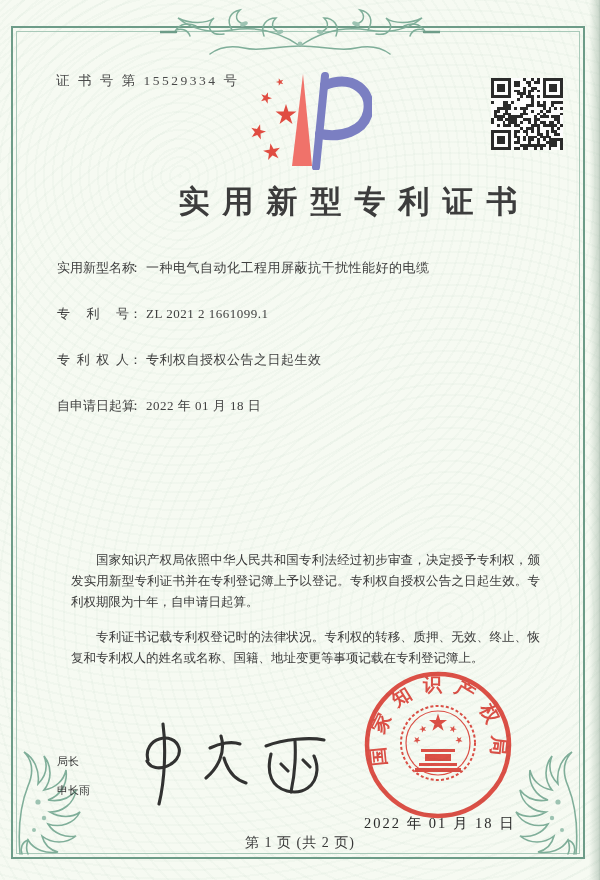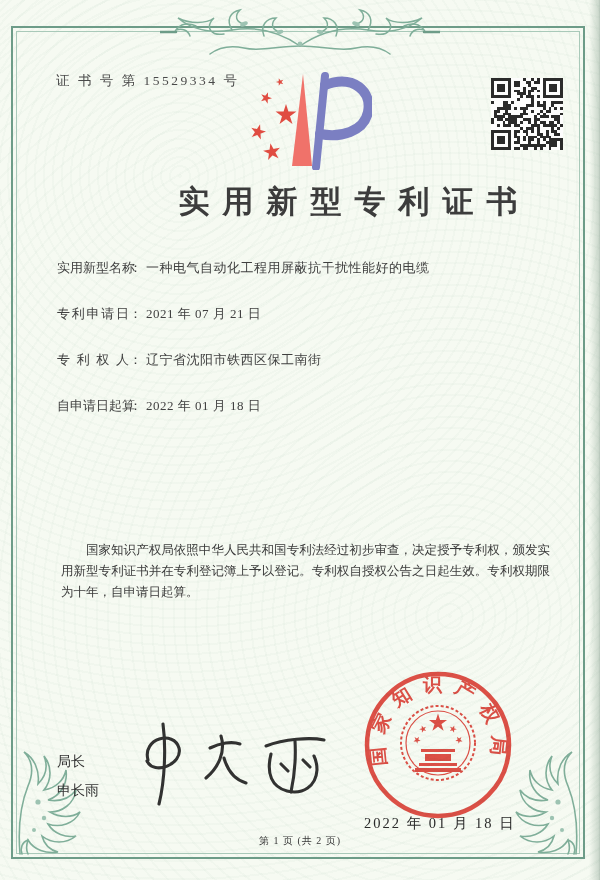--- a/index.html
+++ b/index.html
@@ -23,26 +23,26 @@
     font-size:31px;font-weight:600;letter-spacing:13px;text-indent:13px;color:#3c3c3c;padding-left:48px;}
   .fields{position:absolute;left:57px;top:259px;width:500px;display:flex;flex-direction:column;gap:29px;
     font-size:13px;line-height:17px;color:#3f3f3f;}
   .row{position:relative;white-space:nowrap;}
   .lbl{display:inline-block;width:72px;text-align:justify;text-align-last:justify;vertical-align:top;}
   .colon{display:inline-block;margin-right:4px;}
   .val{letter-spacing:0.5px;}
   .grant-right{position:absolute;left:273px;top:0;}
   .paras{position:absolute;left:57px;top:536px;width:497px;font-size:12.5px;line-height:21px;
     color:#3a3a3a;text-align:justify;}
-  .paras p{margin:4px;text-indent:2em;}
-  .signer{position:absolute;left:57px;top:747px;font-size:14px;line-height:29px;color:#333;}
+  .paras p{margin:14px;text-indent:2em;}
+  .signer{position:absolute;left:57px;top:747px;font-size:11px;line-height:29px;color:#333;}
   .signature{position:absolute;left:118px;top:716px;}
   .seal{position:absolute;left:360px;top:667px;mix-blend-mode:multiply;opacity:0.92;}
   .seal-date{position:absolute;left:364px;top:814px;font-size:14.5px;letter-spacing:2px;color:#2a2a2a;}
-  .footer{position:absolute;left:0;top:834px;width:100%;text-align:center;font-size:10px;
+  .footer{position:absolute;left:0;top:834px;width:100%;text-align:center;font-size:14px;
     letter-spacing:1px;color:#383838;}
   .ornament-top{position:absolute;left:160px;top:2px;}
   .corner-bl{position:absolute;left:14px;bottom:24px;}
   .corner-br{position:absolute;right:18px;bottom:24px;transform:scaleX(-1);}
 </style>
 </head>
 <body>
 
 <div class="page">
 
@@ -339,32 +339,33 @@
         <rect x="2" y="20" width="3" height="3" fill="#2b2b2b"></rect>
       </svg></div>
 
   <div class="title">实用新型专利证书</div>
 
   <div class="fields">
     <div class="row">
       <span class="lbl">实用新型名称</span><span class="colon">：</span><span class="val">一种电气自动化工程用屏蔽抗干扰性能好的电缆</span>
     </div>
     <div class="row">
-      <span class="lbl">专利申请日</span><span class="colon">：</span><span class="val">2021 年 07 月 21 日</span>
+      <span class="lbl">专利号</span><span class="colon">：</span><span class="val">ZL 2021 2 1661099.1</span>
     </div>
     <div class="row">
-      <span class="lbl">专利权人</span><span class="colon">：</span><span class="val">辽宁省沈阳市铁西区保工南街</span>
+      <span class="lbl">专利权人</span><span class="colon">：</span><span class="val">专利权自授权公告之日起生效</span>
     </div>
     <div class="row">
       <span class="lbl">自申请日起算</span><span class="colon">：</span><span class="val">2022 年 01 月 18 日</span>
     </div>
   </div>
 
   <div class="paras">
     <p>国家知识产权局依照中华人民共和国专利法经过初步审查，决定授予专利权，颁发实用新型专利证书并在专利登记簿上予以登记。专利权自授权公告之日起生效。专利权期限为十年，自申请日起算。</p>
+    <p>专利证书记载专利权登记时的法律状况。专利权的转移、质押、无效、终止、恢复和专利权人的姓名或名称、国籍、地址变更等事项记载在专利登记簿上。</p>
   </div>
 
   <div class="signer">
     <div>局长</div>
     <div>申长雨</div>
   </div>
 
   <svg class="signature" width="215" height="95" viewBox="0 0 215 95">
     <g fill="none" stroke="#1d1d1d" stroke-width="3.1" stroke-linecap="round" opacity="0.9">
       <path d="M30,44 C24,22 56,14 61,32 C65,48 36,60 29,45"></path>

